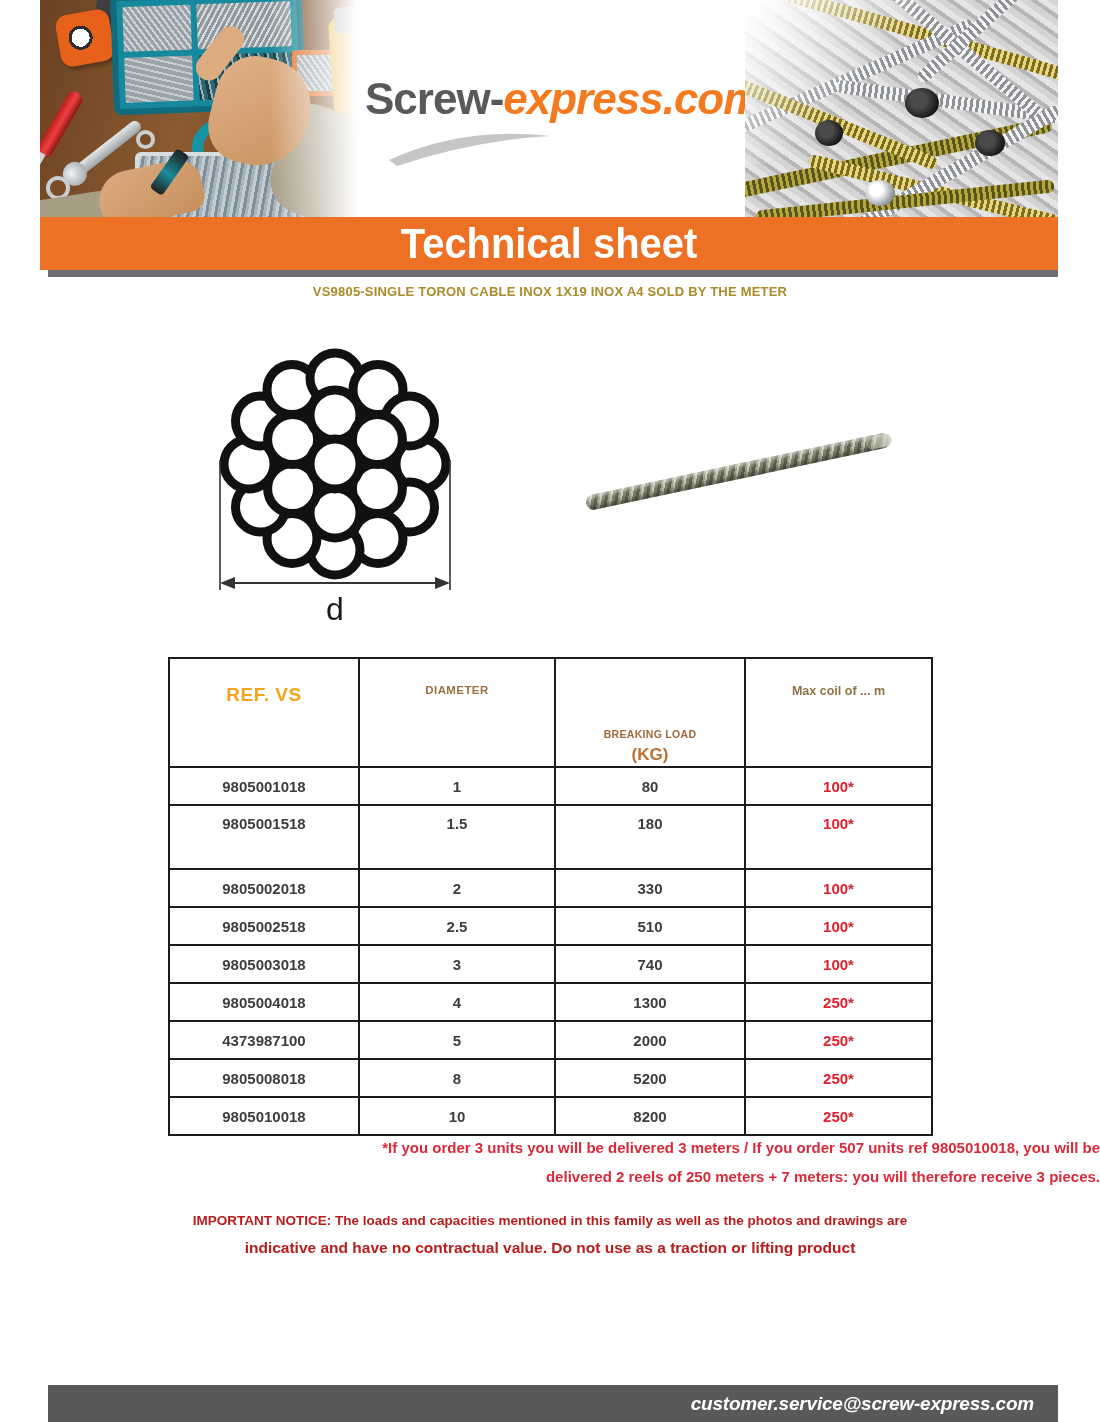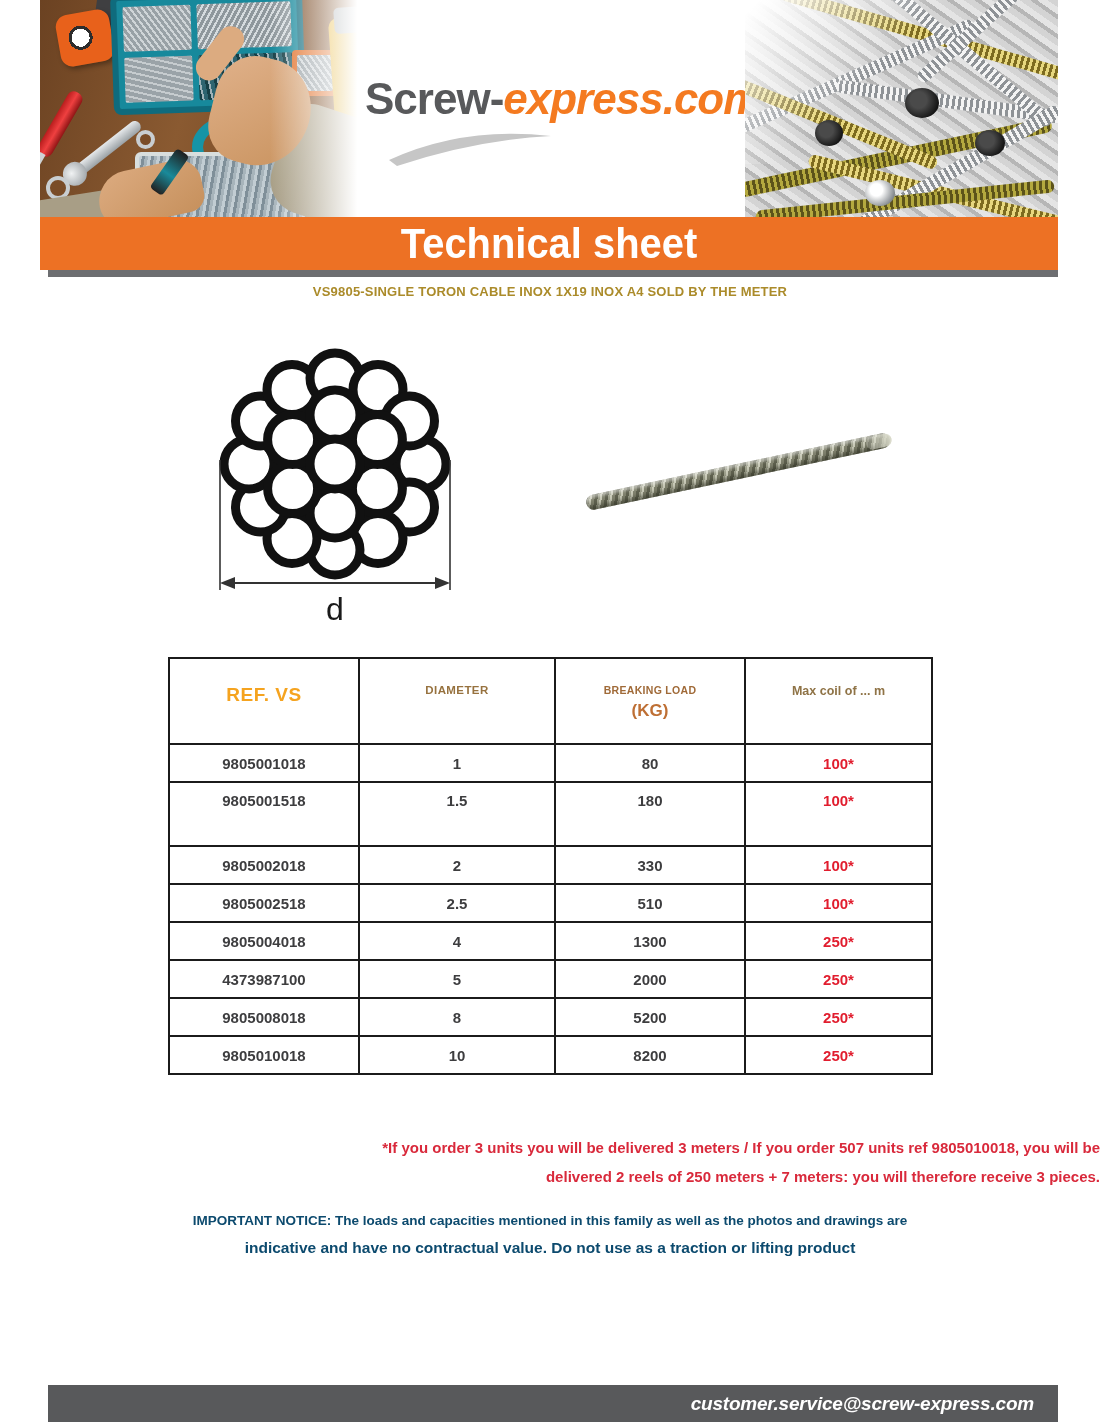--- a/index.html
+++ b/index.html
@@ -107,31 +107,31 @@
     background:linear-gradient(100deg,rgba(255,255,255,.15),#d6d7c6);}
 
   
   .spec-table{position:absolute;left:168px;top:657px;width:763px;border-collapse:collapse;table-layout:fixed;}
   .spec-table col.c1{width:190px;} .spec-table col.c2{width:196px;}
   .spec-table col.c3{width:190px;} .spec-table col.c4{width:187px;}
   .spec-table th,.spec-table td{border:2px solid #1b1b1b;text-align:center;}
   .spec-table thead th{height:58px;vertical-align:top;padding-top:25px;font-weight:700;}
   .th-ref{color:var(--c-refhead,#F5A31F);font-size:19px;font-weight:800;letter-spacing:.5px;}
   .th-diameter{color:#97723F;font-size:11.5px;letter-spacing:.4px;}
-  .th-load-line1{display:block;font-size:10.5px;color:#A06A38;letter-spacing:.3px;}
+  .th-load-line1{display:block;font-size:10.5px;color:#A06A38;letter-spacing:.3px;margin-top:44px;}
   .th-load-line2{display:block;font-size:17px;color:#BE6F34;margin-top:5px;}
   .th-coil{color:#8F7346;font-size:12.5px;font-weight:500;}
   .spec-table tbody td{height:34px;font-size:15px;font-weight:700;color:#3d3d3f;vertical-align:middle;}
   .spec-table tbody tr.tall td{height:52px;vertical-align:top;padding-top:9px;}
   .spec-table tbody td.coil{color:var(--c-red,#E11D2E);}
 
   
   .note-red{position:absolute;left:0;top:1133px;width:100%;text-align:right;
     color:var(--c-notered,#D9293B);font-size:15px;font-weight:600;line-height:29px;}
-  .notice{position:absolute;left:0;top:1208px;width:100%;text-align:center;color:#0c4a6e;}
+  .notice{position:absolute;left:0;top:1208px;width:100%;text-align:center;color:#b91c1c;}
   .notice-line1{font-size:13.5px;font-weight:600;line-height:26px;}
   .notice-line2{font-size:15.5px;font-weight:600;line-height:28px;}
 
   
   .footer-bar{position:absolute;left:48px;top:1385px;width:1010px;height:37px;background:var(--c-footer,#58595B);
     display:flex;align-items:center;justify-content:flex-end;padding-right:24px;box-sizing:border-box;}
   .footer-email{color:#fff;font-size:19px;font-weight:700;letter-spacing:-.2px;text-decoration:none;font-style:italic;}
 </style>
 </head>
 <body>
@@ -278,20 +278,26 @@
           <td>330</td>
           <td class="coil">100*</td>
         </tr>
         <tr>
           <td>9805002518</td>
           <td>2.5</td>
           <td>510</td>
           <td class="coil">100*</td>
         </tr>
         <tr>
+          <td>9805003018</td>
+          <td>3</td>
+          <td>740</td>
+          <td class="coil">100*</td>
+        </tr>
+        <tr>
           <td>9805004018</td>
           <td>4</td>
           <td>1300</td>
           <td class="coil">250*</td>
         </tr>
         <tr>
           <td>4373987100</td>
           <td>5</td>
           <td>2000</td>
           <td class="coil">250*</td>

